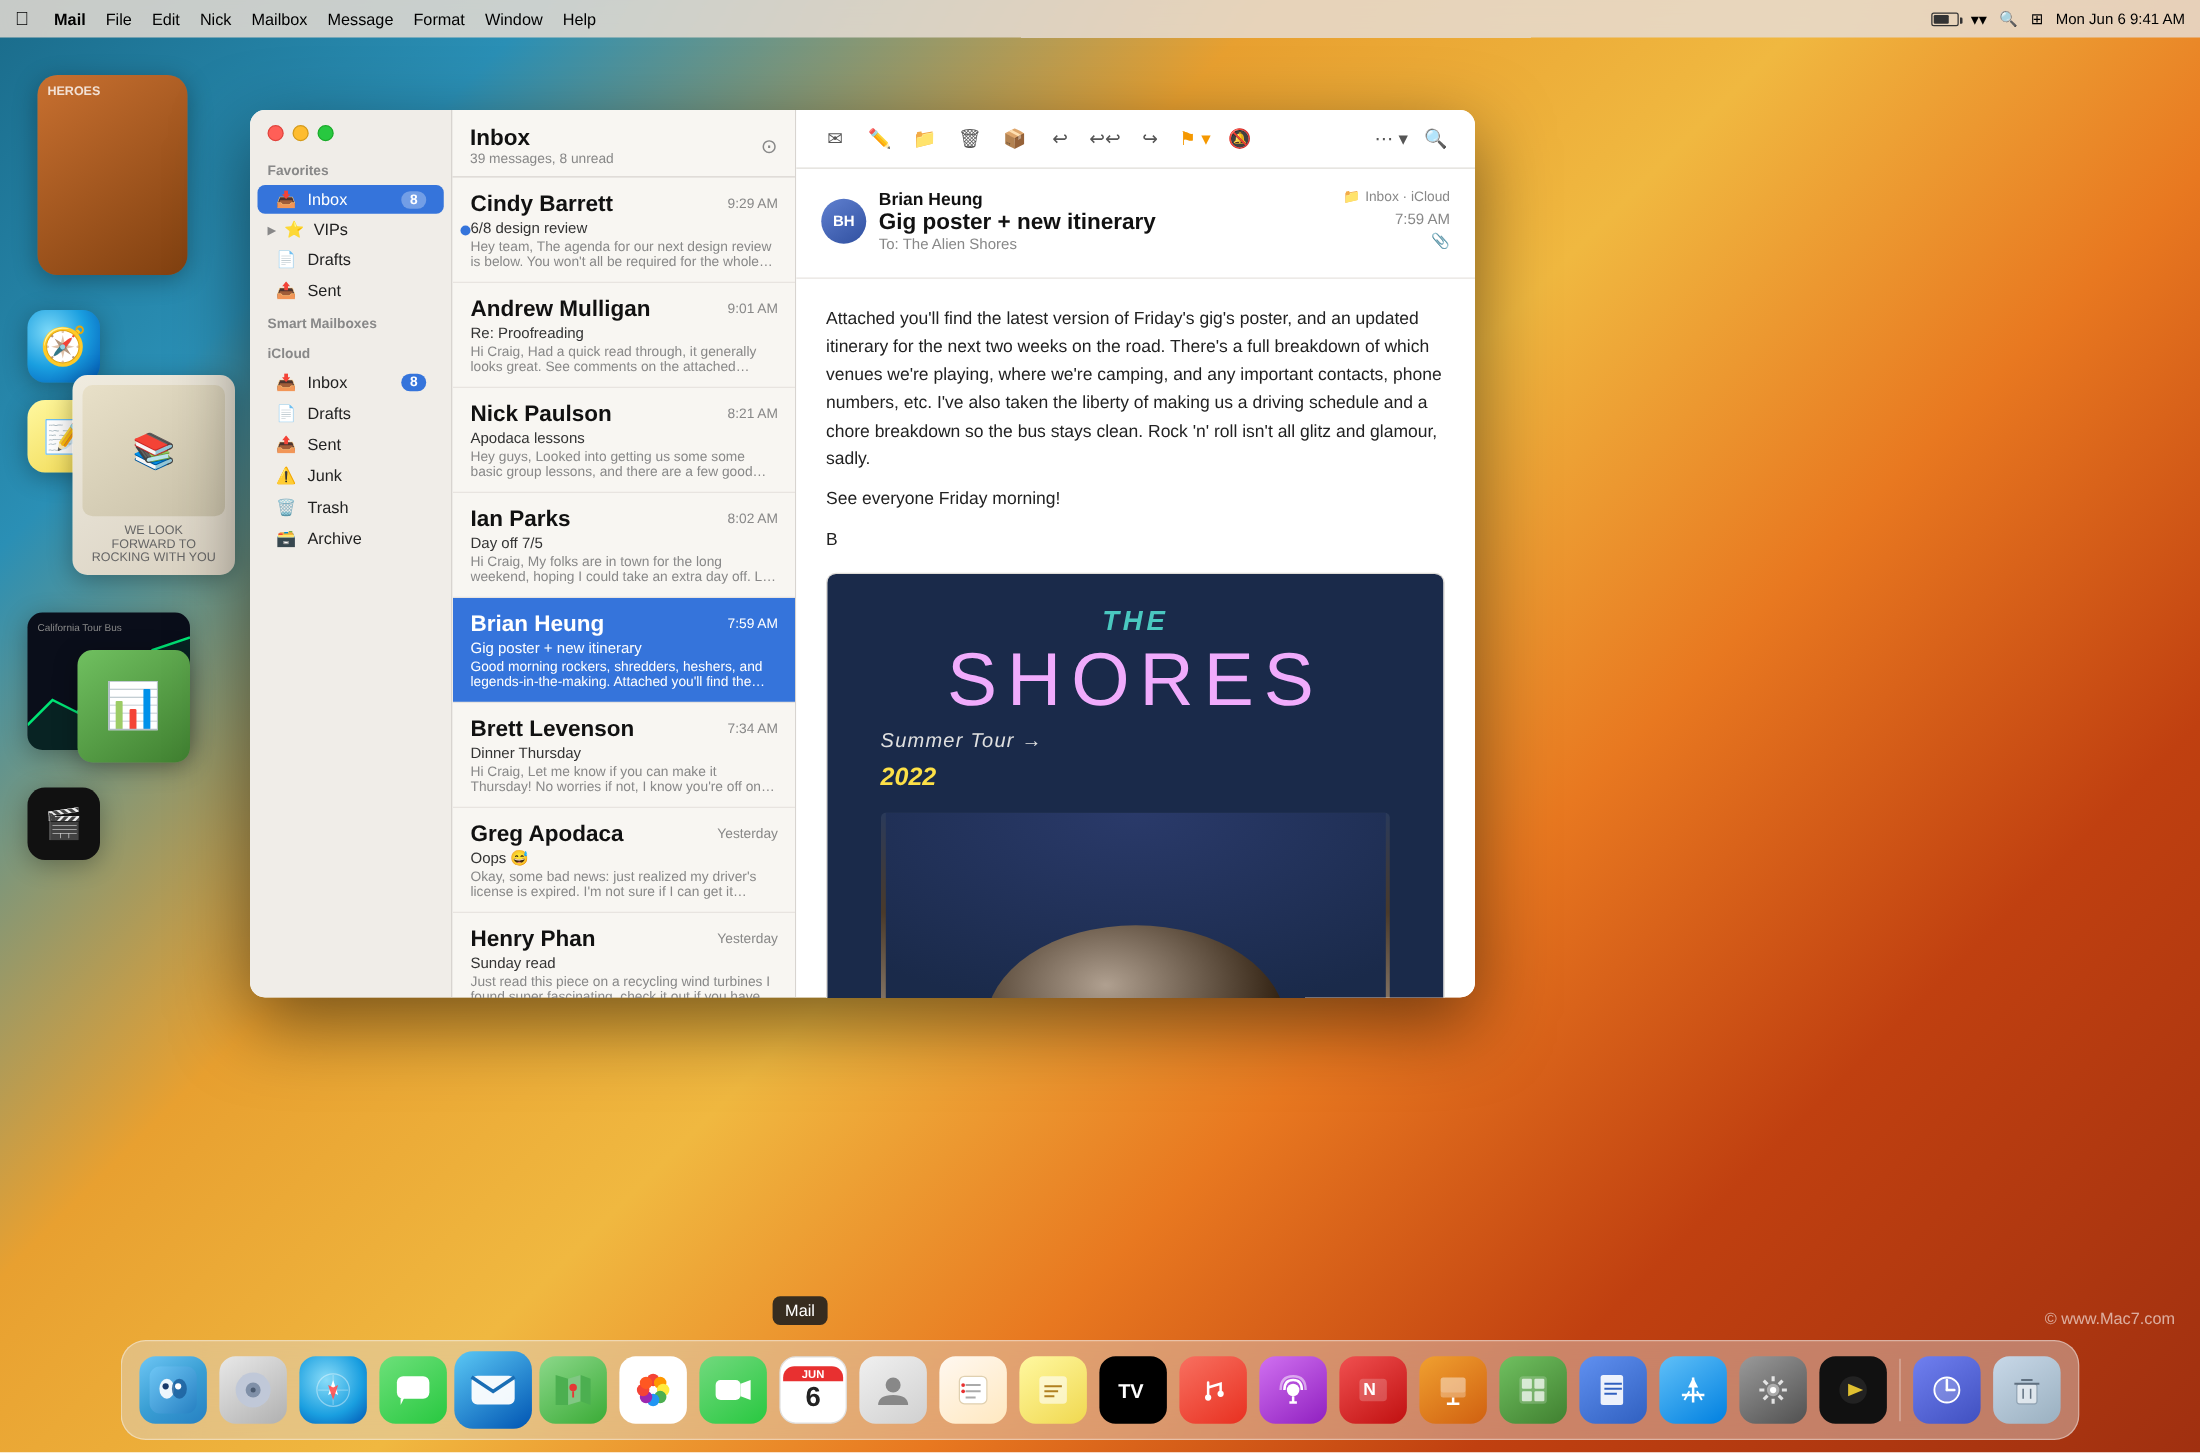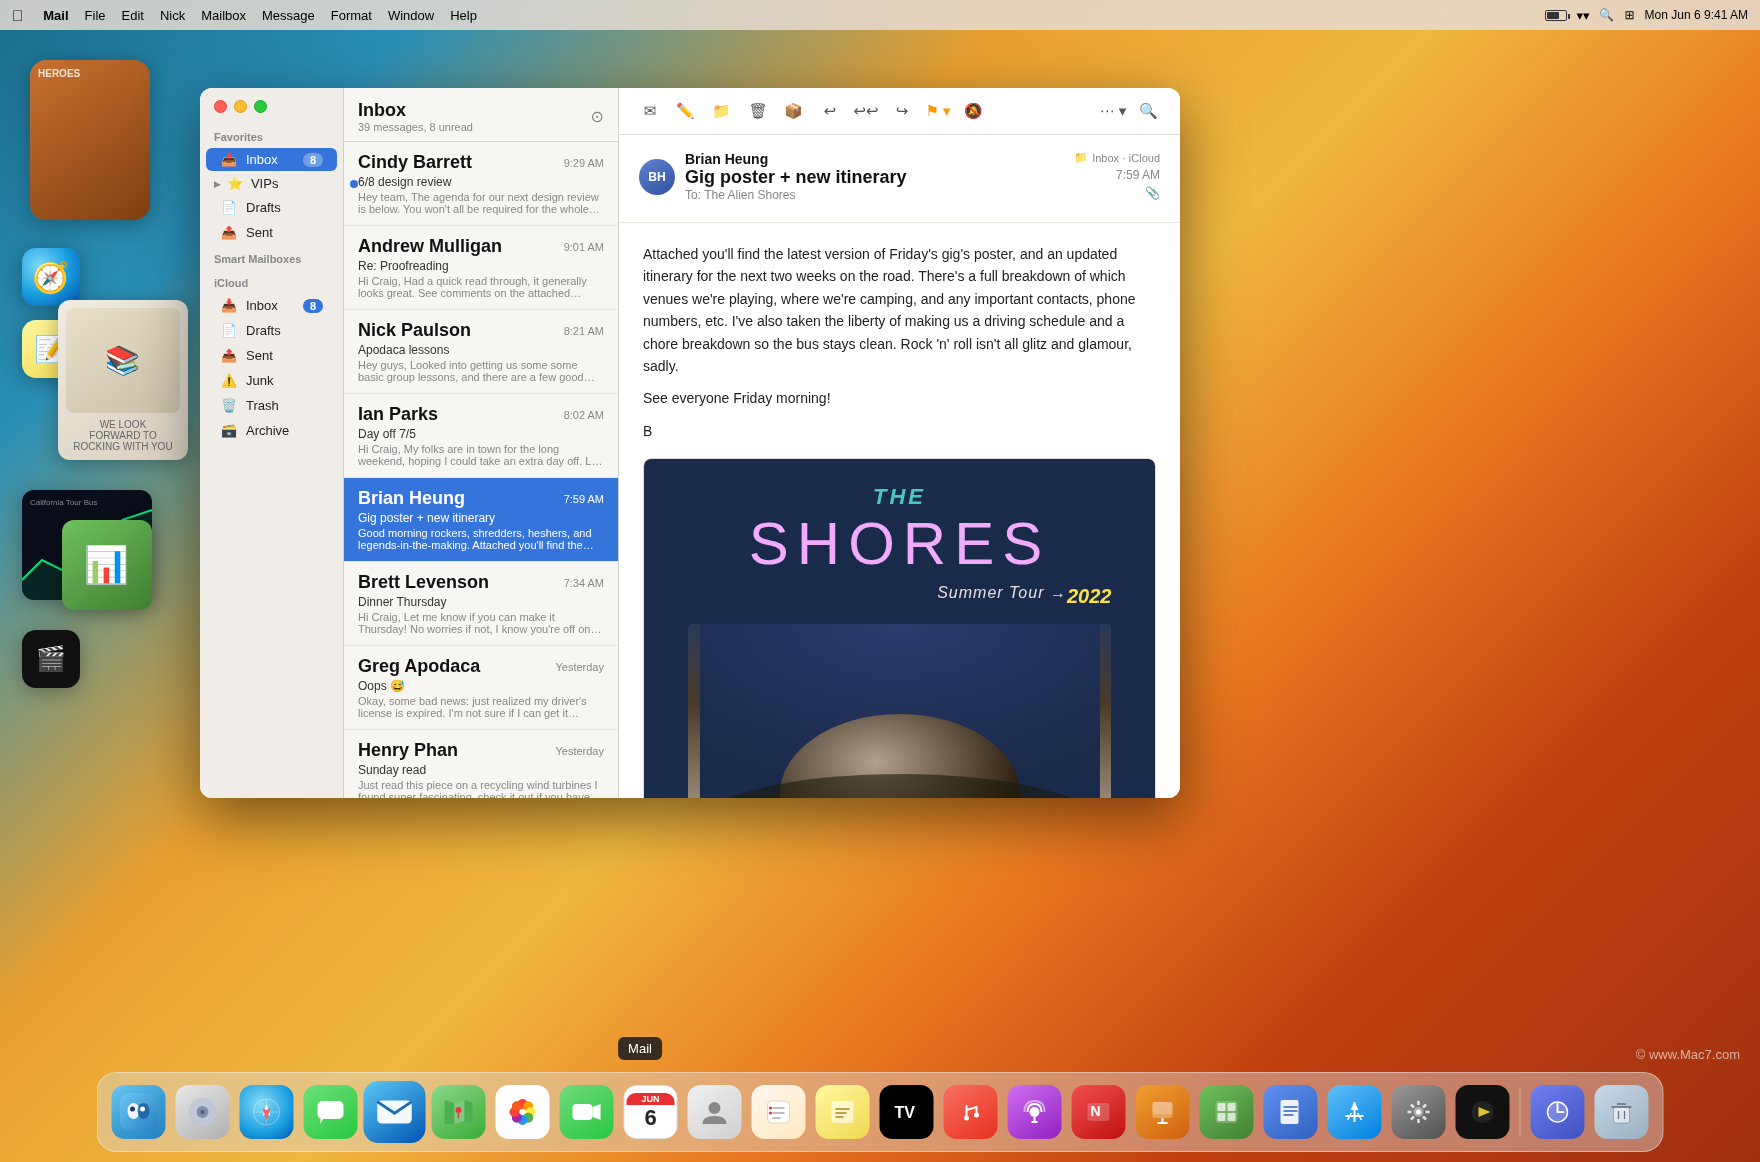--- a/index.html
+++ b/index.html
@@ -143,21 +143,21 @@
       background: #fff;
       border-radius: 12px;
       box-shadow: 0 20px 60px rgba(0,0,0,0.5);
       display: flex;
       overflow: hidden;
       z-index: 50;
     }
 
     
     .mail-sidebar {
-      width: 144px;
+      width: 162px;
       background: #f0ede8;
       border-right: 1px solid #d0ccc8;
       display: flex;
       flex-direction: column;
       flex-shrink: 0;
     }
     .sidebar-traffic-lights {
       display: flex;
       align-items: center;
       gap: 7px;
@@ -757,21 +757,21 @@
     <div class="mail-email-body">
       <div class="email-body-para">Attached you'll find the latest version of Friday's gig's poster, and an updated itinerary for the next two weeks on the road. There's a full breakdown of which venues we're playing, where we're camping, and any important contacts, phone numbers, etc. I've also taken the liberty of making us a driving schedule and a chore breakdown so the bus stays clean. Rock 'n' roll isn't all glitz and glamour, sadly.</div>
       <div class="email-body-para">See everyone Friday morning!</div>
       <div class="email-sign">B</div>
 
       <div class="email-attachment">
         <div class="alien-shores-poster">
           <div style="display:flex;flex-direction:column;align-items:center;width:100%;">
             <div style="font-size:22px;font-weight:800;color:#4ac8c0;letter-spacing:3px;font-style:italic;">THE</div>
             <div style="font-size:60px;font-weight:400;color:#f0abfc;letter-spacing:8px;line-height:1;font-style:normal;">SHORES</div>
-            <div style="display:flex;justify-content:flex-end;width:90%;margin-top:6px;">
+            <div style="display:flex;justify-content:flex-end;width:90%;margin-top:6px;flex-direction:column;">
               <div style="font-size:16px;color:#e0e0e0;font-style:italic;letter-spacing:1px;">Summer Tour →</div>
               <div style="font-size:20px;color:#fde047;font-style:italic;font-weight:700;">2022</div>
             </div>
           </div>
 
           <div class="poster-rock-image">
             <svg width="100%" height="200" viewBox="0 0 400 200">
               <defs>
                 <radialGradient id="skyGrad" cx="50%" cy="0%" r="80%">
                   <stop offset="0%" stop-color="#2a3a6a"></stop>

